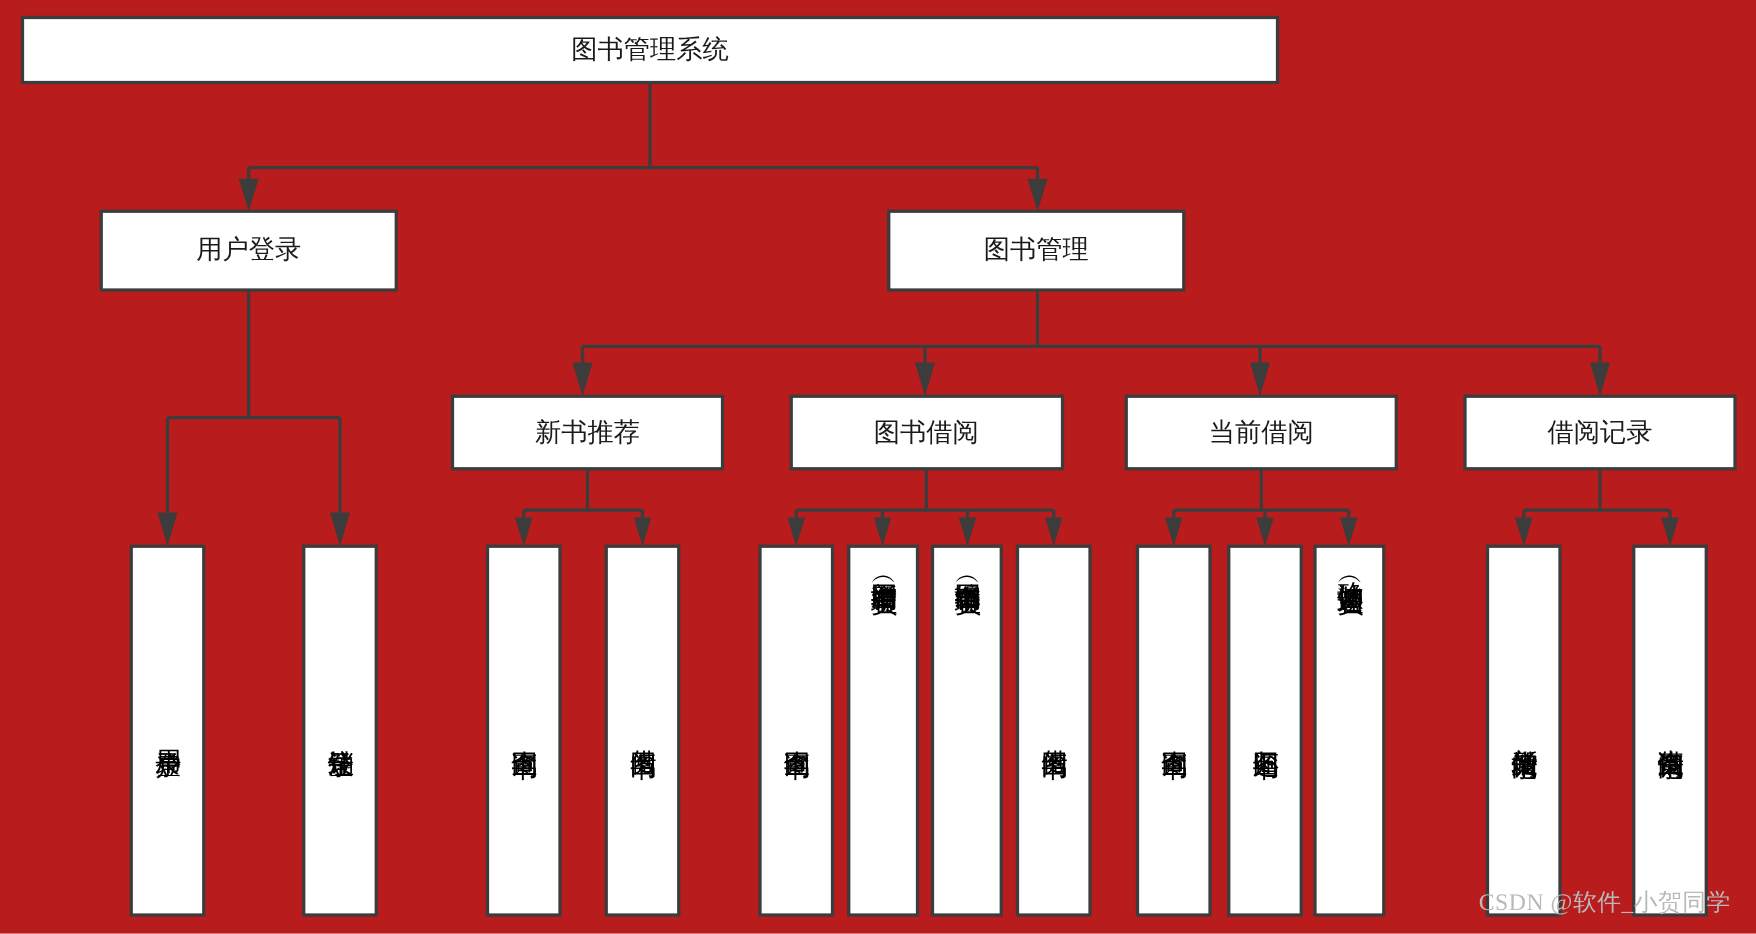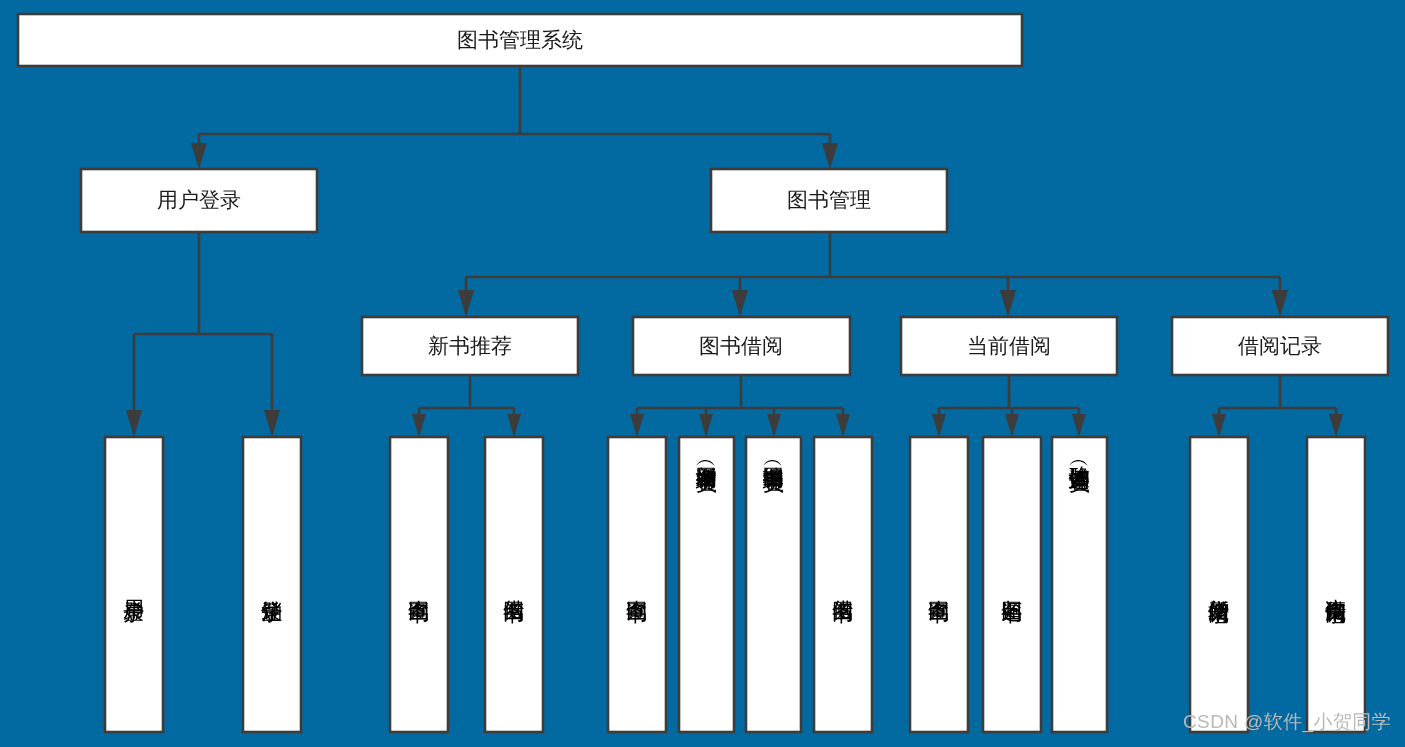--- a/index.html
+++ b/index.html
@@ -8,21 +8,21 @@
     padding: 0;
     background: #ffffff;
   }
   body {
     font-family: "Liberation Sans", "DejaVu Sans", sans-serif;
   }
   #diagram-root {
     position: relative;
     width: 1405px;
     height: 747px;
-    background: #0369a1;
+    background: #b91c1c;
     overflow: hidden;
   }
   svg#flow-svg {
     position: absolute;
     left: 0;
     top: 0;
     width: 1405px;
     height: 747px;
     display: block;
   }
@@ -82,21 +82,21 @@
     width: 1405px;
     height: 747px;
     pointer-events: none;
   }
   .leaf-text-cell {
     position: absolute;
     box-sizing: border-box;
   }
   .watermark {
     position: absolute;
-    font-family: Liberation Sans, sans-serif;
+    font-family: Liberation Serif, serif;
     font-size: 19px;
     color: #b9b9b9;
     white-space: nowrap;
     left: 1183px;
     top: 709px;
     letter-spacing: 0.4px;
   }
 </style>
 </head>
 <body>

